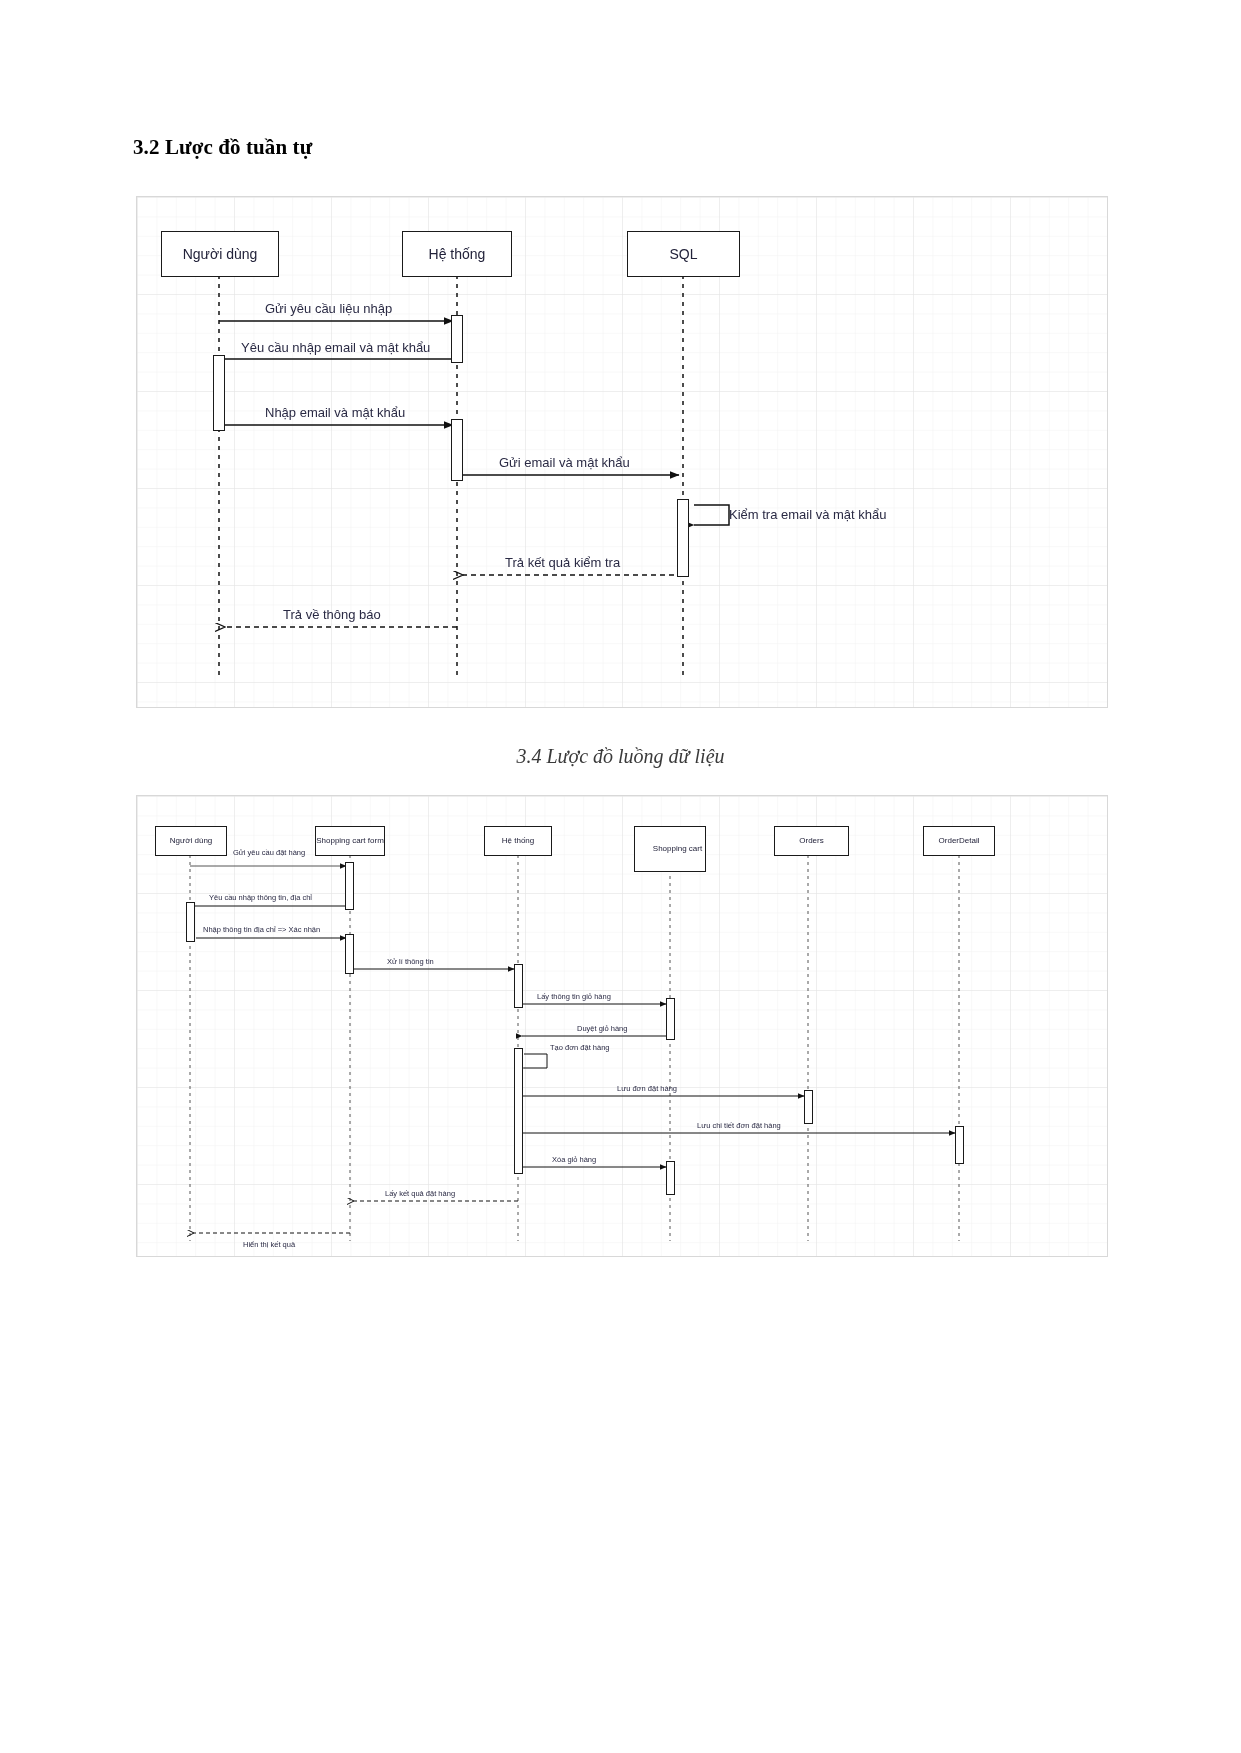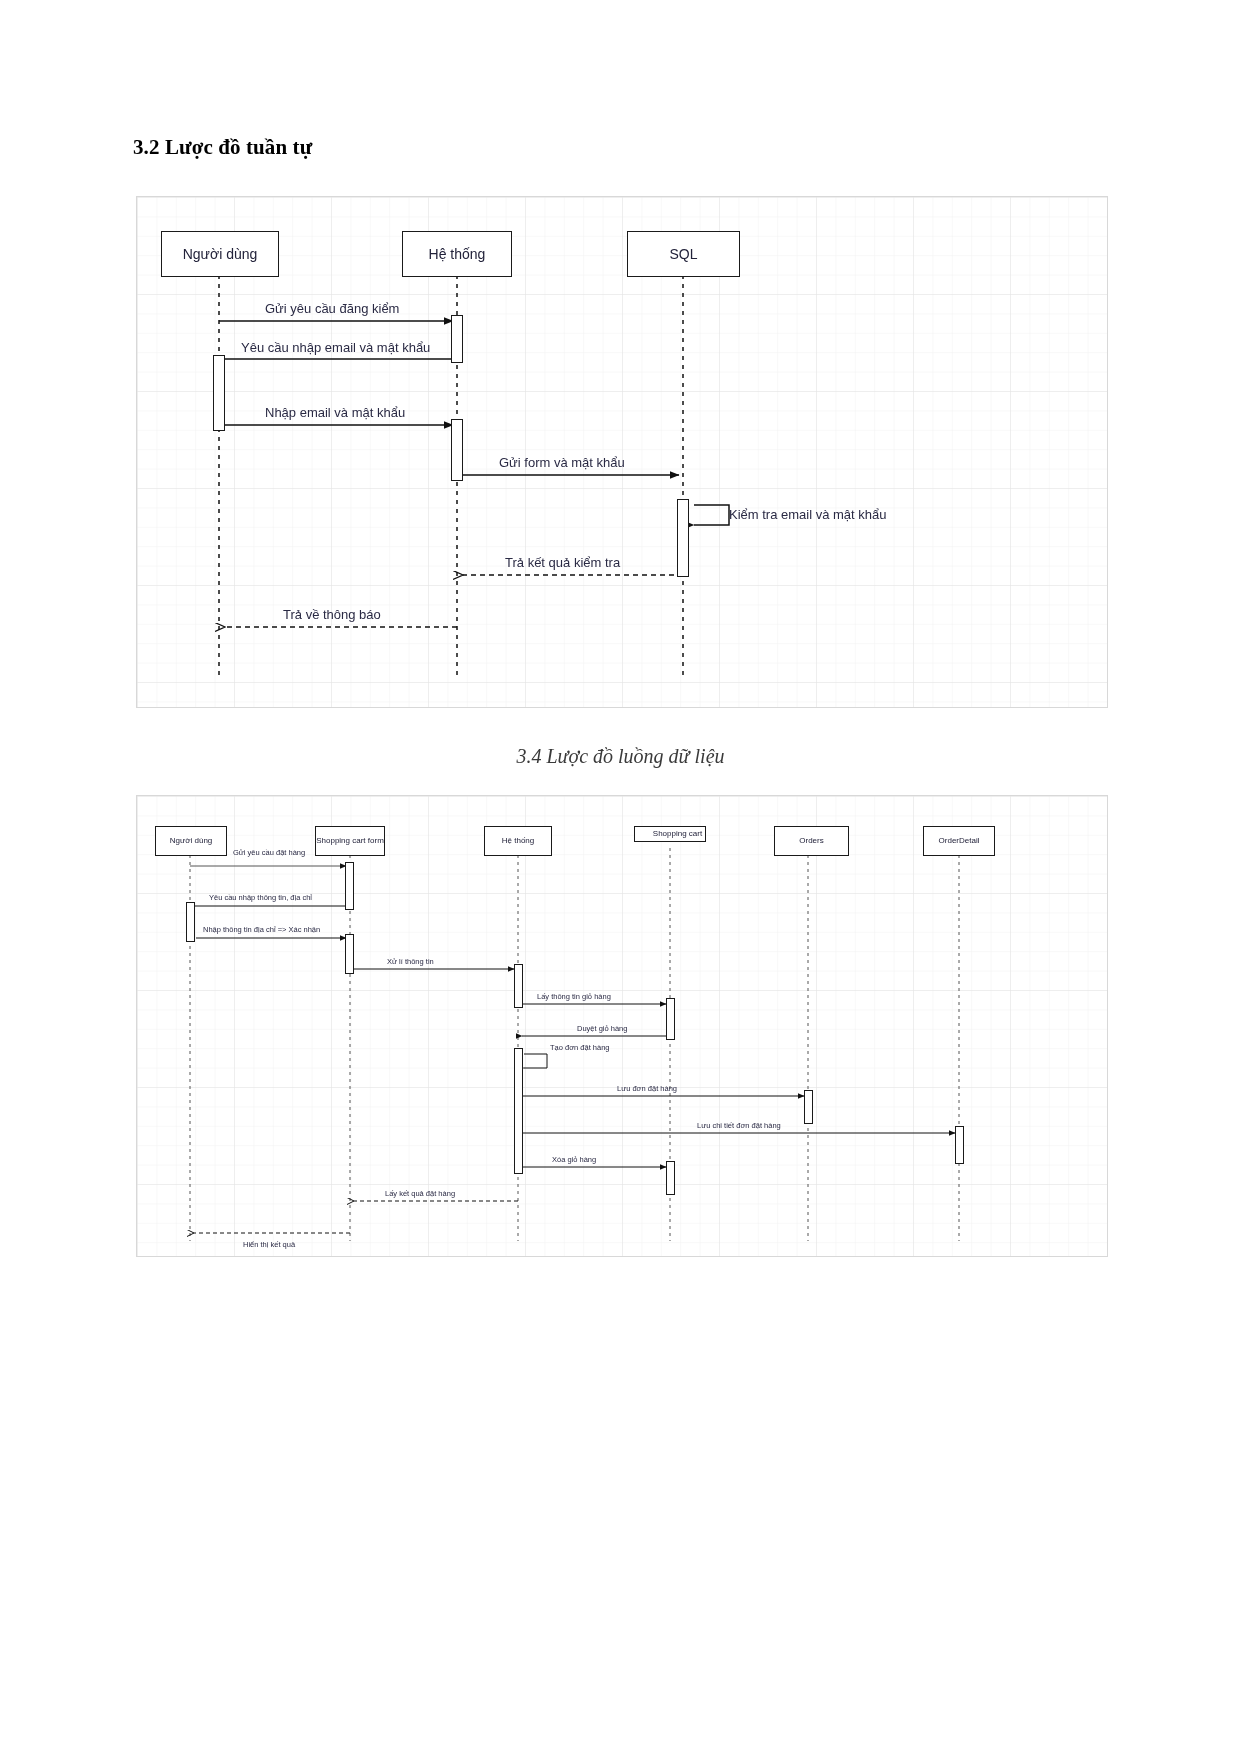--- a/index.html
+++ b/index.html
@@ -154,24 +154,24 @@
     </div>
     <div class="actor" style="left:490px; top:26px; width:113px; height:46px;">
       <span>SQL</span>
     </div>
 
     <div class="act" style="left:314px; top:118px; width:12px; height:48px;"></div>
     <div class="act" style="left:76px; top:158px; width:12px; height:76px;"></div>
     <div class="act" style="left:314px; top:222px; width:12px; height:62px;"></div>
     <div class="act" style="left:540px; top:302px; width:12px; height:78px;"></div>
 
-    <div class="msg" style="left:128px; top:104px;">Gửi yêu cầu đăng kiểm</div>
+    <div class="msg" style="left:128px; top:104px;">Gửi yêu cầu liệu nhập</div>
     <div class="msg" style="left:104px; top:143px;">Yêu cầu nhập email và mật khẩu</div>
     <div class="msg" style="left:128px; top:208px;">Nhập email và mật khẩu</div>
-    <div class="msg" style="left:362px; top:258px;">Gửi form và mật khẩu</div>
+    <div class="msg" style="left:362px; top:258px;">Gửi email và mật khẩu</div>
     <div class="msg" style="left:592px; top:310px;">Kiểm tra email và mật khẩu</div>
     <div class="msg" style="left:368px; top:358px;">Trả kết quả kiểm tra</div>
     <div class="msg" style="left:146px; top:410px;">Trả về thông báo</div>
   </div>
 
   <div class="caption" style="top:745px;">3.4 Lược đồ luồng dữ liệu</div>
 
   <div class="diagram d2" style="left:136px; top:795px; width:970px; height:460px;">
 
     <svg class="grid-minor" width="970" height="460" viewBox="0 0 970 460">
@@ -234,21 +234,21 @@
 
     <div class="actor" style="left:18px; top:22px; width:72px; height:30px;">
       <span>Người dùng</span>
     </div>
     <div class="actor" style="left:178px; top:22px; width:70px; height:30px;">
       <span>Shopping cart form</span>
     </div>
     <div class="actor" style="left:347px; top:22px; width:68px; height:30px;">
       <span>Hệ thống</span>
     </div>
-    <div class="actor" style="left:497px; top:22px; width:72px; height:16px;padding-left:15px;">
+    <div class="actor" style="left:497px; top:22px; width:72px; height:46px;padding-left:15px;">
       <span>Shopping cart</span>
     </div>
     <div class="actor" style="left:637px; top:22px; width:75px; height:30px;">
       <span>Orders</span>
     </div>
     <div class="actor" style="left:786px; top:22px; width:72px; height:30px;">
       <span>OrderDetail</span>
     </div>
 
     <div class="act" style="left:208px; top:66px; width:9px; height:48px;"></div>

